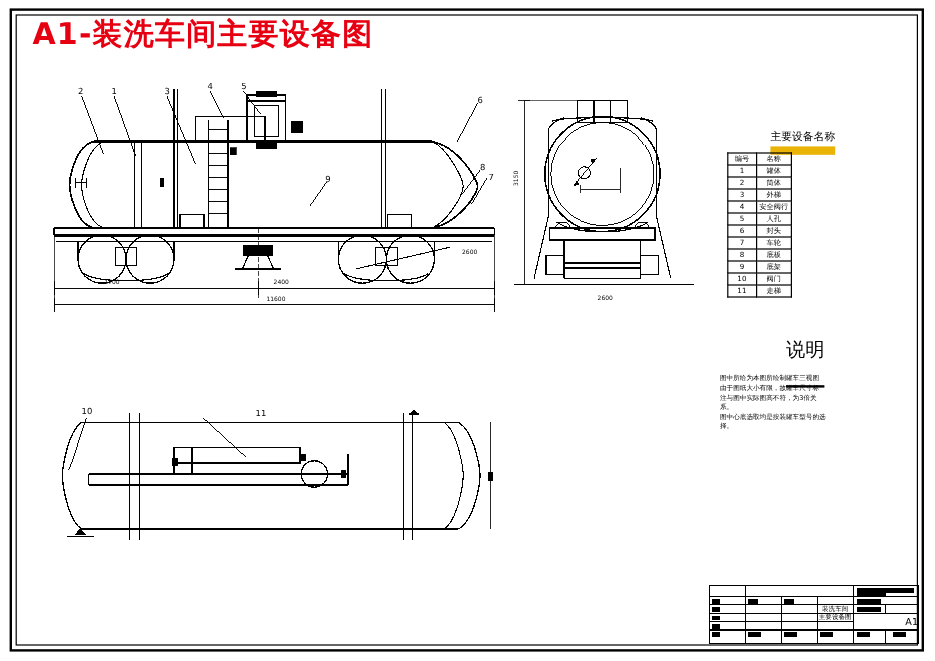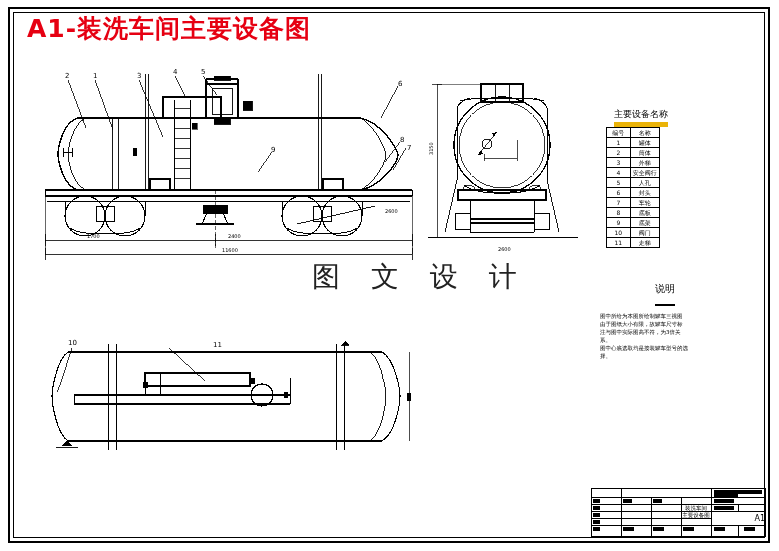--- a/index.html
+++ b/index.html
@@ -23,29 +23,29 @@
   .watermark{position:absolute;left:312px;top:258px;font-size:28px;letter-spacing:11px;
        color:#222;font-family:"DejaVu Serif","Liberation Serif",serif;white-space:nowrap;}
 
   .callout{position:absolute;font-size:7px;color:#000;line-height:1;}
   .dimtxt{position:absolute;font-size:5px;color:#000;line-height:1;}
 
   svg{position:absolute;left:0;top:0;overflow:visible;}
 
   
   .tbl-title{position:absolute;font-size:9px;color:#000;white-space:nowrap;
-      border-bottom:5px solid #eab308;padding-bottom:1px;}
+      border-bottom:7px solid #eab308;padding-bottom:1px;margin-left:28px;}
   table.eq{position:absolute;border-collapse:collapse;font-size:6px;}
   table.eq td{border:1px solid #000;text-align:center;height:9px;line-height:9px;padding:0;}
   table.eq td.c1{width:45px;}
   table.eq td.c2{width:62px;}
 
   
-  .note-title{position:absolute;font-size:10px;color:#000;white-space:nowrap;
-      border-bottom:2px solid #000;padding-bottom:8px;}
+  .note-title{position:absolute;font-size:16px;color:#000;white-space:nowrap;
+      border-bottom:2px solid #000;padding-bottom:18px;}
   .note-body{position:absolute;font-size:5.5px;color:#000;line-height:8px;width:128px;}
   .tb-txt{position:absolute;font-size:5.5px;text-align:center;line-height:7px;color:#000;}
   .tb-a1{position:absolute;font-size:8px;text-align:right;color:#000;}
 </style>
 </head>
 <body>
 
 <div id="sheet">
 
   <div class="paper-border"></div>
@@ -248,21 +248,20 @@
   <div class="callout" style="left:68px;top:340px;">10</div>
   <div class="callout" style="left:213px;top:342px;">11</div>
 
   <div class="dimtxt" style="left:87px;top:234px;">1700</div>
   <div class="dimtxt" style="left:228px;top:234px;">2400</div>
   <div class="dimtxt" style="left:222px;top:248px;">11600</div>
   <div class="dimtxt" style="left:385px;top:209px;">2600</div>
   <div class="dimtxt" style="left:429px;top:155px;transform:rotate(-90deg);transform-origin:left top;">3150</div>
   <div class="dimtxt" style="left:498px;top:247px;">2600</div>
 
-  <div class="watermark">图 文 设 计</div>
 
   <div class="tbl-title" style="left:614px;top:108px;">主要设备名称</div>
 
   <table class="eq" style="left:606px;top:127px;">
     <tbody id="eq-body">
         <tr>
           <td class="c1">编号</td>
           <td class="c2">名称</td>
         </tr>
         <tr>

